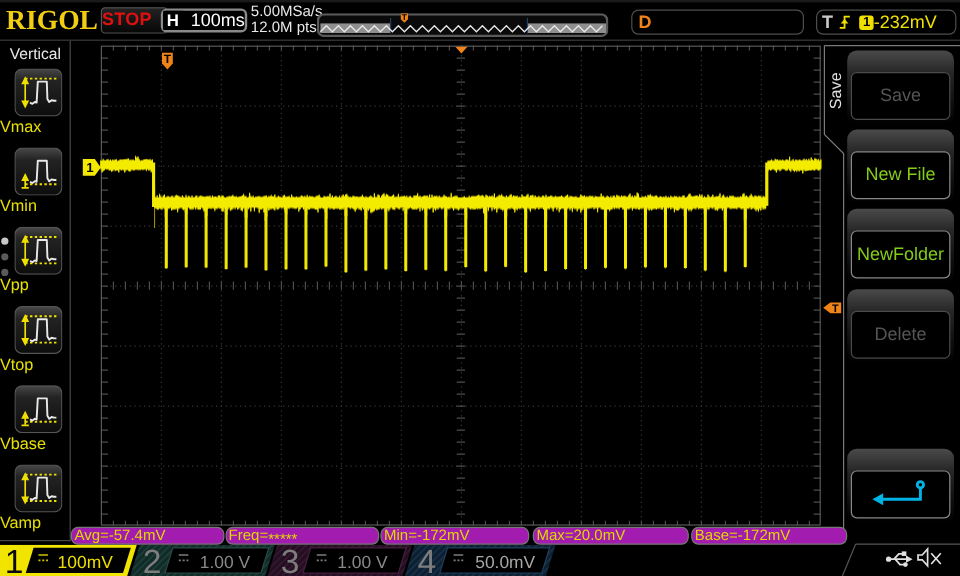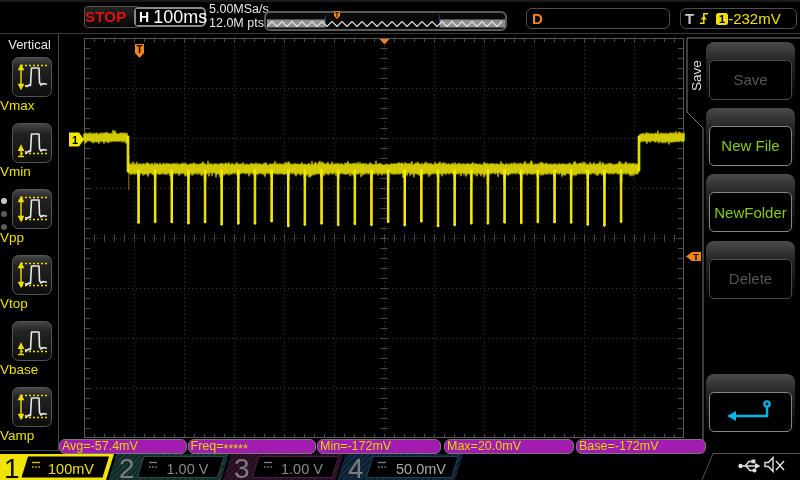--- a/index.html
+++ b/index.html
@@ -7,21 +7,21 @@
 .abs{position:absolute}
 
 .logo{position:absolute;left:5px;top:4px;font-family:"Liberation Serif",serif;font-weight:bold;
  font-size:23px;color:#f2ce12;letter-spacing:0px}
 .stop{position:absolute;left:84px;top:6px;width:56px;height:22px;border:1.5px solid #555;
  border-radius:3.5px;background:linear-gradient(#232323,#070707);color:#e01010;font-weight:bold;
  font-size:15px;text-align:left;line-height:19px;letter-spacing:0.2px}
 .hbox{position:absolute;left:134px;top:7px;width:72px;height:20px;border:2px solid #8a8a8a;
  border-radius:5px;background:#000;color:#fff;display:flex;align-items:center}
 .hlet{font-weight:bold;font-size:14px;padding:0 4px 0 3px;background:#000}
-.hval{font-size:18px;flex:1;text-align:right}
+.hval{font-size:15px;flex:1;text-align:right}
 .srate{position:absolute;left:209px;top:2px;font-size:12.5px;line-height:14px;color:#e8e8e8}
 .dbox{position:absolute;left:526px;top:8px;width:144px;height:21px;border:1.5px solid #4e4e4e;
  border-radius:6px;background:#000;display:flex;align-items:center}
 .dlet{color:#f08418;font-weight:bold;font-size:15px;padding-left:5px}
 .dval{color:#fff;font-size:15px;flex:1;text-align:center;letter-spacing:0.3px}
 .tbox{position:absolute;left:680px;top:8px;width:117px;height:21px;border:1.5px solid #4e4e4e;
  border-radius:6px;background:#000;display:flex;align-items:center}
 .tlet{color:#c8c8c8;font-weight:bold;font-size:15px;padding:0 3px 0 4px}
 .chip{margin-left:5px;background:#f0e000;color:#000;font-weight:bold;font-size:11px;border-radius:2.5px;
  width:12px;height:12px;text-align:center;line-height:12px;display:inline-block}
@@ -38,20 +38,21 @@
  border:1px solid #888;border-radius:5px;color:#84cc16;font-size:15px;display:flex;
  align-items:center;justify-content:center}
 .dis .minner{border-color:#4a4a4a;color:#555}
 .micon{}
 
 .mbox{position:absolute;top:439px;height:14.5px;border:1px solid #787878;
  border-radius:6px;background:#a21caf;font-size:12.5px;line-height:13px;padding-left:2px;white-space:nowrap;overflow:hidden}
 </style></head><body>
 <div id="screen">
     <div class="abs" style="left:0;top:0;width:800px;height:2px;background:#1a1a1a"></div>
+    <div class="logo">RIGOL</div>
     <div class="stop">STOP</div>
     <div class="hbox">
       <span class="hlet">H</span>
       <span class="hval">100ms</span>
     </div>
     <div class="srate">5.00MSa/s<br>12.0M pts</div>
     <svg class="abs" style="left:264px;top:10.5px" width="243" height="20" viewBox="0 0 243 20">
       <rect x="1" y="1" width="241" height="18" rx="5" fill="#0a0a0a" stroke="#5a5a5a" stroke-width="2"></rect>
       <rect x="3" y="8.5" width="58" height="8" fill="#8f8f8f"></rect>
       <rect x="176" y="8.5" width="65" height="8" fill="#8f8f8f"></rect>

